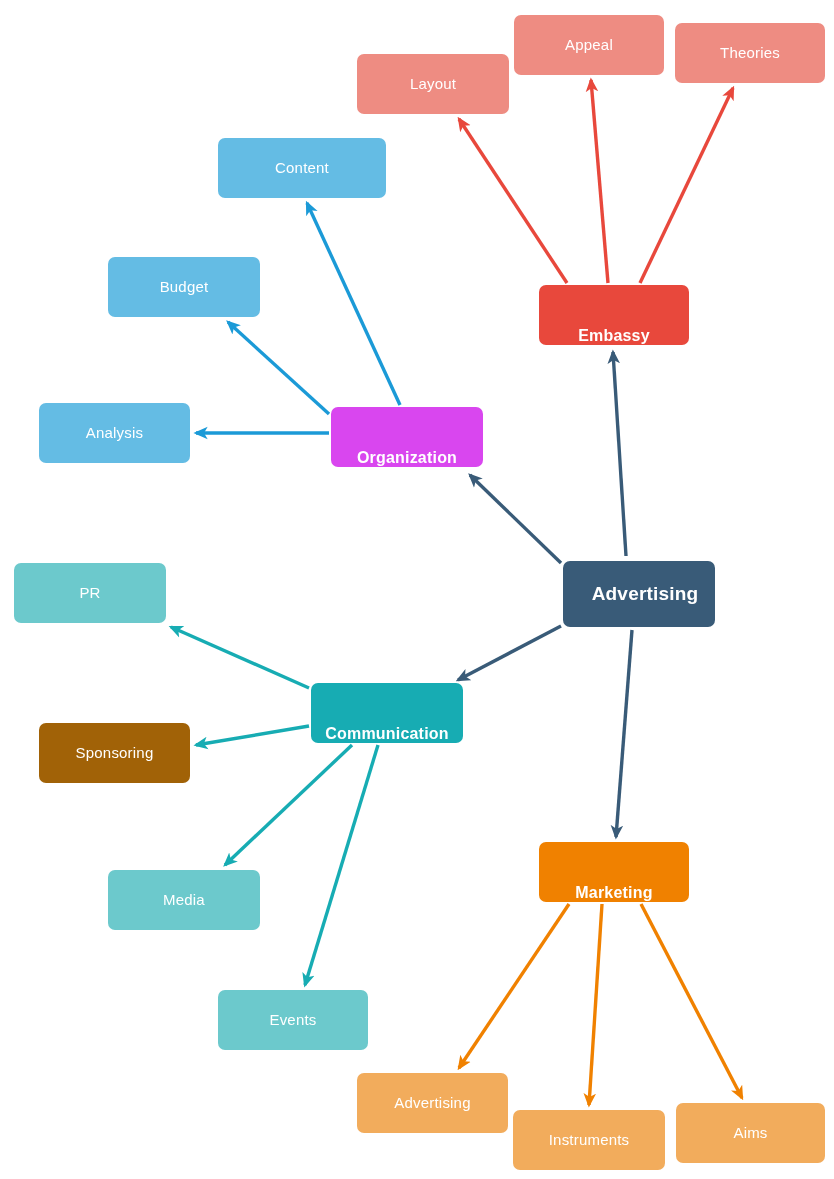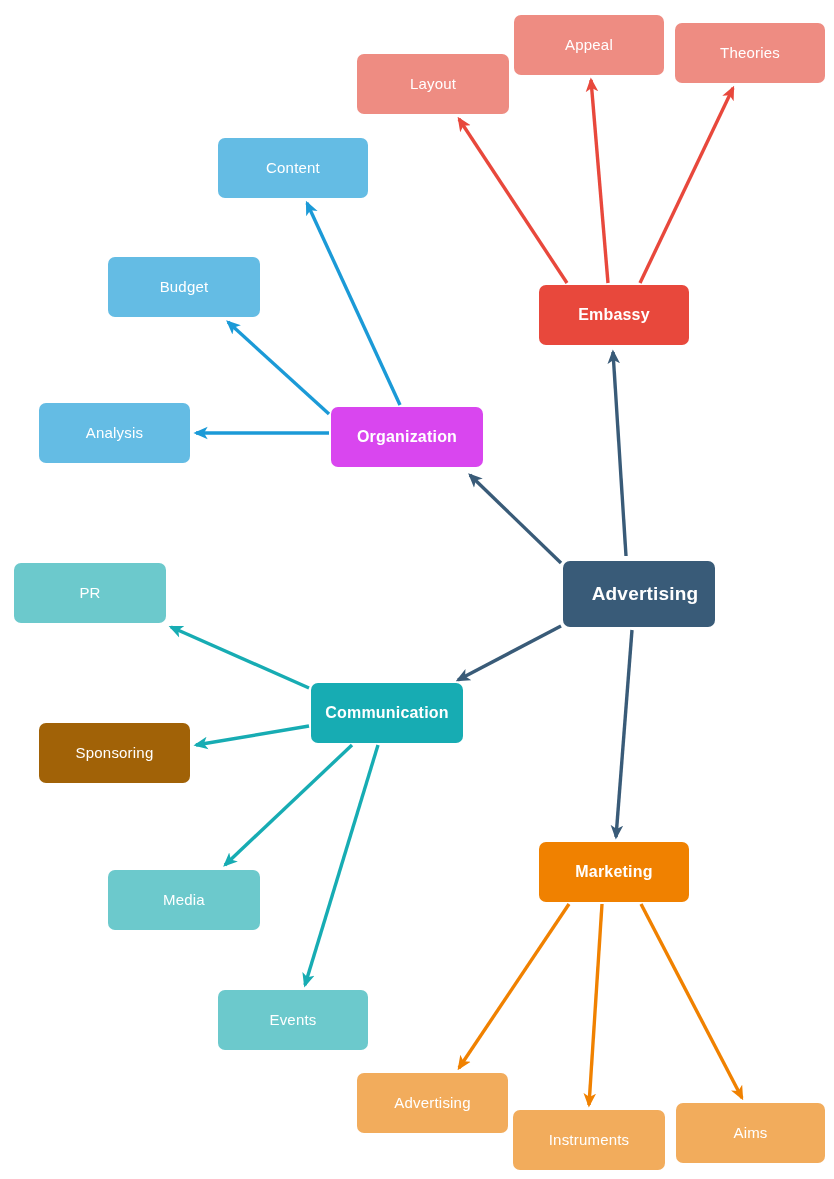--- a/index.html
+++ b/index.html
@@ -39,20 +39,21 @@
     -webkit-font-smoothing: antialiased;
   }
   .node.root {
     font-weight: bold;
     font-size: 19px;
     padding-left: 12px;
   }
   .node.branch {
     font-weight: bold;
     font-size: 16px;
+    align-items: flex-end;
   }
   .node.leaf {
     font-weight: normal;
     font-size: 15px;
   }
 </style>
 </head>
 <body>
 
 <div id="canvas">
@@ -104,21 +105,21 @@
       </div>
       <div class="node leaf" style="left: 514px; top: 15px; width: 150px; height: 60px; background: rgb(238, 140, 130);">
         <span>Appeal</span>
       </div>
       <div class="node leaf" style="left: 675px; top: 23px; width: 150px; height: 60px; background: rgb(238, 140, 130);">
         <span>Theories</span>
       </div>
       <div class="node branch" style="left: 331px; top: 407px; width: 152px; height: 60px; background: #d946ef;">
         <span>Organization</span>
       </div>
-      <div class="node leaf" style="left: 218px; top: 138px; width: 150px; height: 60px; background: rgb(100, 188, 228);">
+      <div class="node leaf" style="left: 218px; top: 138px; width: 168px; height: 60px; background: rgb(100, 188, 228);">
         <span>Content</span>
       </div>
       <div class="node leaf" style="left: 108px; top: 257px; width: 152px; height: 60px; background: rgb(100, 188, 228);">
         <span>Budget</span>
       </div>
       <div class="node leaf" style="left: 39px; top: 403px; width: 151px; height: 60px; background: rgb(100, 188, 228);">
         <span>Analysis</span>
       </div>
       <div class="node branch" style="left: 311px; top: 683px; width: 152px; height: 60px; background: rgb(23, 172, 179);">
         <span>Communication</span>

